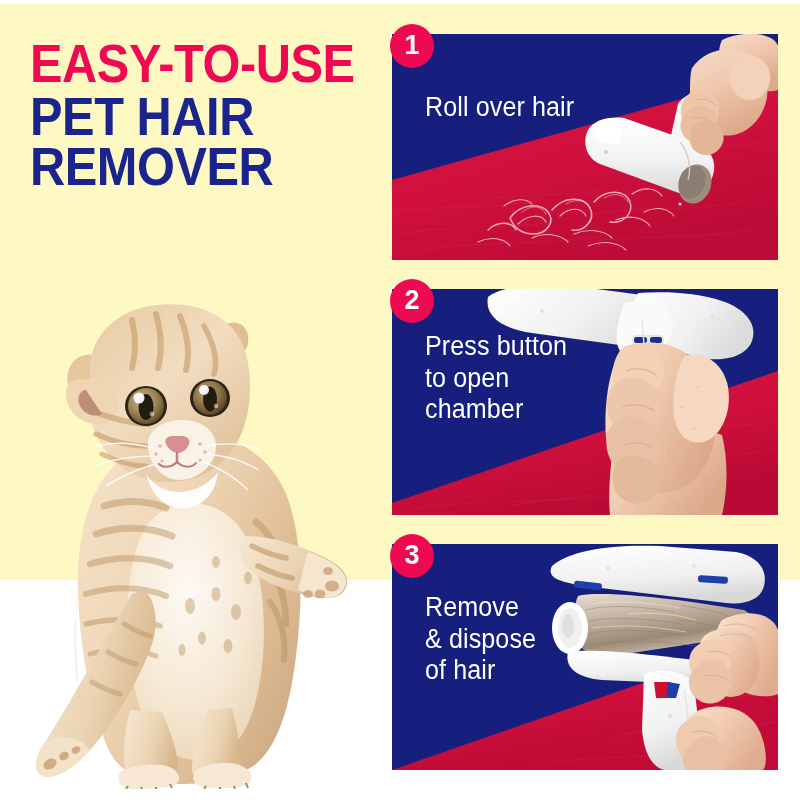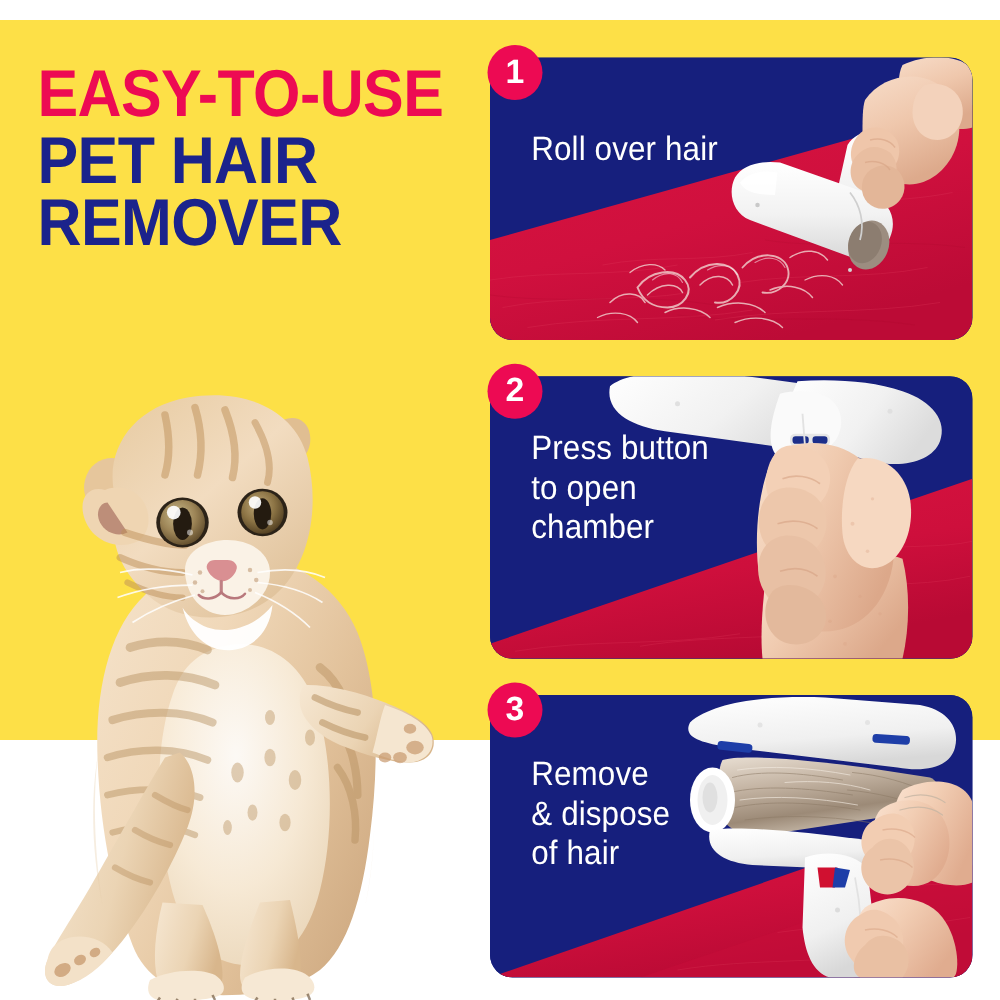--- a/index.html
+++ b/index.html
@@ -3,21 +3,21 @@
 <meta charset="utf-8">
 <title>Pet Hair Remover Infographic</title>
 <style>
   html,body{margin:0;padding:0;}
   body{
     width:800px;height:800px;
     background:#ffffff;
     font-family:"Liberation Sans","DejaVu Sans",sans-serif;
     overflow:hidden;position:relative;
   }
-  #stage{position:absolute;left:0;top:16px;width:800px;height:576px;background:#fde047;}
+  #stage{position:absolute;left:0;top:4px;width:800px;height:576px;background:#fef9c3;}
 
   
   #headline{position:absolute;left:30px;top:36px;width:350px;}
   .hl-line{
     font-weight:700;
     font-family:"Liberation Sans Narrow","Liberation Sans","DejaVu Sans Condensed",sans-serif;
     letter-spacing:-0.5px;
     line-height:0.92;
     margin:0;
     white-space:nowrap;
@@ -30,21 +30,20 @@
 
   
   #cat-wrap{position:absolute;left:20px;top:290px;width:330px;height:495px;}
   #cat-svg{position:absolute;left:0;top:0;width:330px;height:495px;}
 
   
   .panel{
     position:absolute;
     overflow:hidden;
     background:#161F7D;
-    border-radius:18px;
   }
   #panel-1{left:392px;top:30px;width:386px;height:226px;}
   #panel-2{left:392px;top:285px;width:386px;height:226px;}
   #panel-3{left:392px;top:540px;width:386px;height:226px;}
 
   .panel-bg{position:absolute;left:0;top:0;width:100%;height:100%;}
 
   .panel-text{
     position:absolute;
     color:#ffffff;

